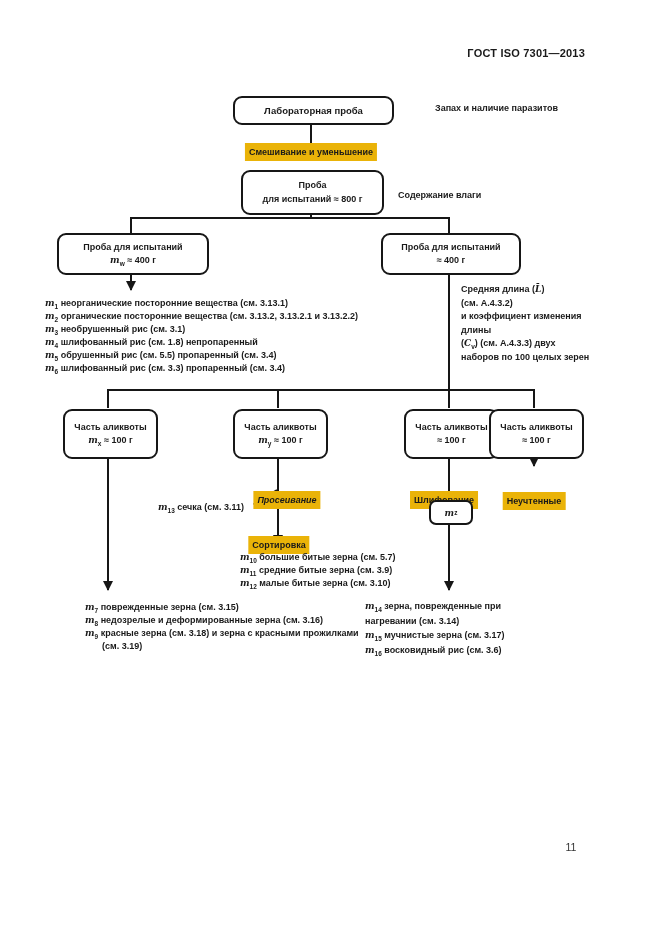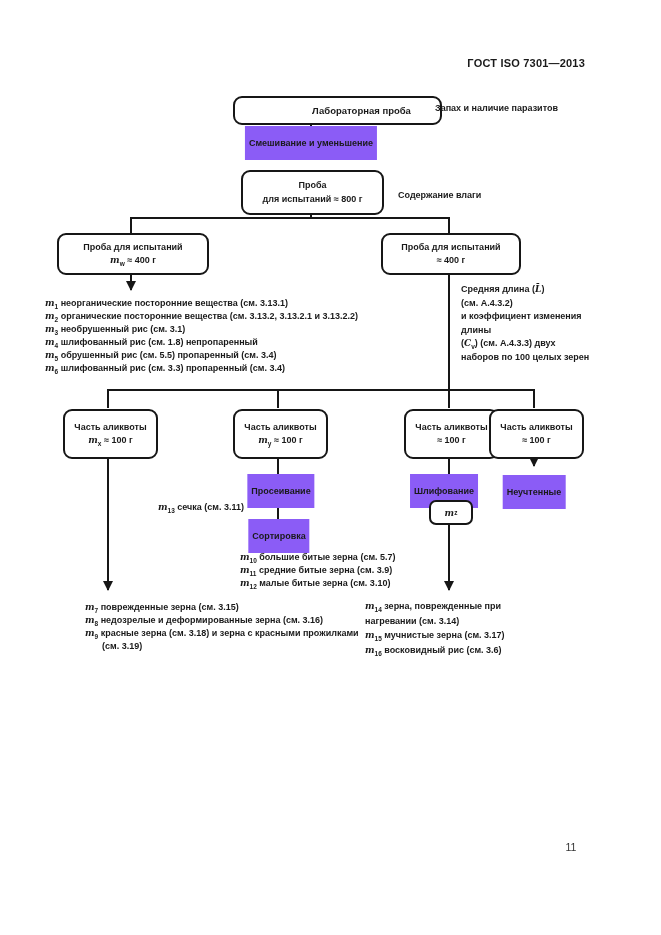--- a/index.html
+++ b/index.html
@@ -5,37 +5,37 @@
   html,body{margin:0;padding:0;background:#e8e8e8;}
   .page{position:relative;width:661px;height:935px;background:#ffffff;margin:0 auto;
         font-family:"Liberation Sans", sans-serif;color:#1a1a1a;overflow:hidden;}
   .abs{position:absolute;}
   .hdr{font-size:11px;font-weight:bold;letter-spacing:.2px;}
   .overlay{position:absolute;left:0;top:0;z-index:1;}
   .fbox{position:absolute;border:2px solid #161616;border-radius:9px;background:#fff;
         display:flex;flex-direction:column;align-items:center;justify-content:center;
         font-size:9px;font-weight:bold;text-align:center;line-height:1.45;z-index:2;}
   .lbl{position:absolute;font-size:9px;font-weight:bold;z-index:2;white-space:nowrap;}
-  .onln{background:#8b5cf6;padding:12px 4px;transform:translateX(-50%);text-align:center;}
+  .onln{background:#eab308;padding:4px 4px;transform:translateX(-50%);text-align:center;margin-top:17px;}
   .mi{font-family:"DejaVu Serif", serif;font-style:italic;font-weight:bold;}
   sub{font-size:6.5px;line-height:0;}
   .mlist{position:absolute;font-size:9px;font-weight:bold;z-index:2;}
   .mrow{line-height:13px;}
   .hang{padding-left:17px;text-indent:-17px;}
   .caption{position:absolute;width:661px;text-align:center;font-size:9.5px;color:#4d4d4d;z-index:2;}
   .pagenum{position:absolute;font-size:10.5px;color:#333;z-index:2;}
   .mzbox{position:absolute;border:2px solid #161616;border-radius:7px;background:#fff;
          display:flex;align-items:center;justify-content:center;font-size:9px;font-weight:bold;z-index:2;}
 </style>
 </head>
 <body>
 
 <div class="page">
 
-  <div class="abs hdr" style="top:57px;right:76px;margin-left:21px;">ГОСТ ISO 7301—2013</div>
+  <div class="abs hdr" style="top:47px;right:76px;margin-left:21px;">ГОСТ ISO 7301—2013</div>
 
   <svg class="overlay" width="661" height="935" viewBox="0 0 661 935">
     <defs>
       <marker id="arrow" viewBox="0 0 10 10" refX="9" refY="5" markerWidth="10" markerHeight="10" orient="auto" markerUnits="userSpaceOnUse">
         <path d="M0 0 L10 5 L0 10 Z" fill="#161616"></path>
       </marker>
     </defs>
     <g fill="none" stroke="#161616" stroke-width="2">
       <path d="M311 121 V159"></path>
       <path d="M311 200 V218 M131 233 V218 H449 V233"></path>
@@ -43,21 +43,21 @@
       <path d="M449 271 V390"></path>
       <path d="M108 408 V390 H534 V408 M278 390 V408 M449 390 V408"></path>
       <path d="M108 455 V590" marker-end="url(#arrow)"></path>
       <path d="M278 455 V544" marker-end="url(#arrow)"></path>
       <path d="M277 490 L254 504" marker-end="url(#arrow)"></path>
       <path d="M449 455 V590" marker-end="url(#arrow)"></path>
       <path d="M534 455 V466" marker-end="url(#arrow)"></path>
     </g>
   </svg>
 
-  <div class="fbox" style="left:233px;top:96px;width:157px;height:25px;font-size:9.5px;padding-left:48px;">
+  <div class="fbox" style="left:233px;top:96px;width:157px;height:25px;font-size:9.5px;">
     <div>Лабораторная проба</div>
   </div>
 
   <div class="lbl" style="left:425px;top:103px;margin-left:10px;">Запах и наличие паразитов</div>
 
   <div class="lbl onln" style="left:311px;top:126px;">Смешивание и уменьшение</div>
 
   <div class="fbox" style="left:241px;top:170px;width:139px;height:41px;">
     <div>Проба</div>
     <div>для испытаний ≈ 800 г</div>
@@ -106,21 +106,21 @@
   <div class="fbox" style="left:404px;top:409px;width:91px;height:46px;">
     <div>Часть аликвоты</div>
     <div>≈ 100 г</div>
   </div>
 
   <div class="fbox" style="left:489px;top:409px;width:91px;height:46px;">
     <div>Часть аликвоты</div>
     <div>≈ 100 г</div>
   </div>
 
-  <div class="lbl onln" style="left:281px;top:474px;">Просеивание</div>
+  <div class="lbl onln" style="left:287px;top:474px;font-style:italic;">Просеивание</div>
 
   <div class="lbl" style="left:158px;top:502px;"><span class="mi">m</span><sub>13</sub><span> сечка (см. 3.11)</span></div>
 
   <div class="lbl onln" style="left:279px;top:519px;">Сортировка</div>
 
   <div class="lbl onln" style="left:444px;top:474px;">Шлифование</div>
 
   <div class="mzbox" style="left:429px;top:500px;width:40px;height:21px;">
     <span class="mi">m</span>
       <sub>z</sub>

